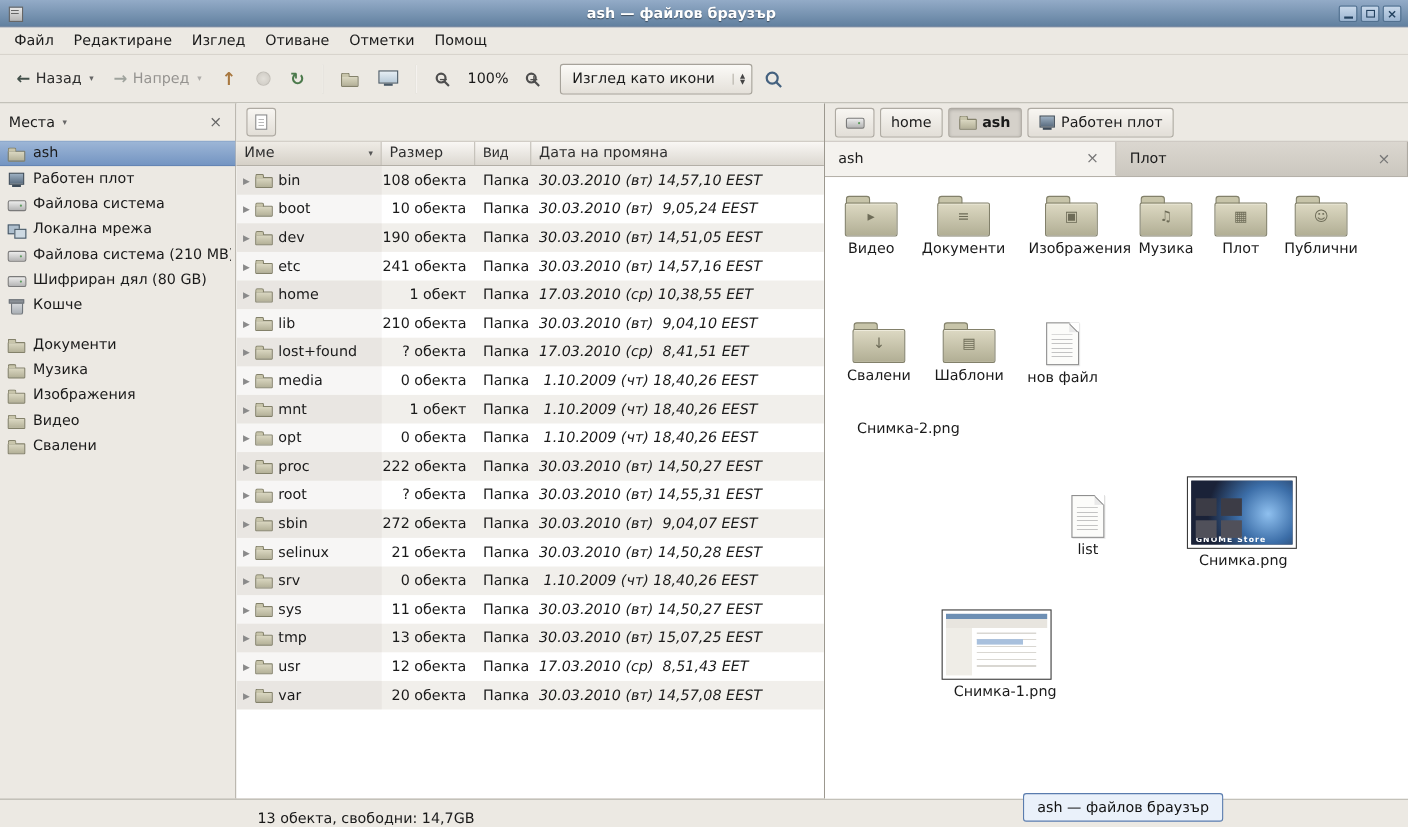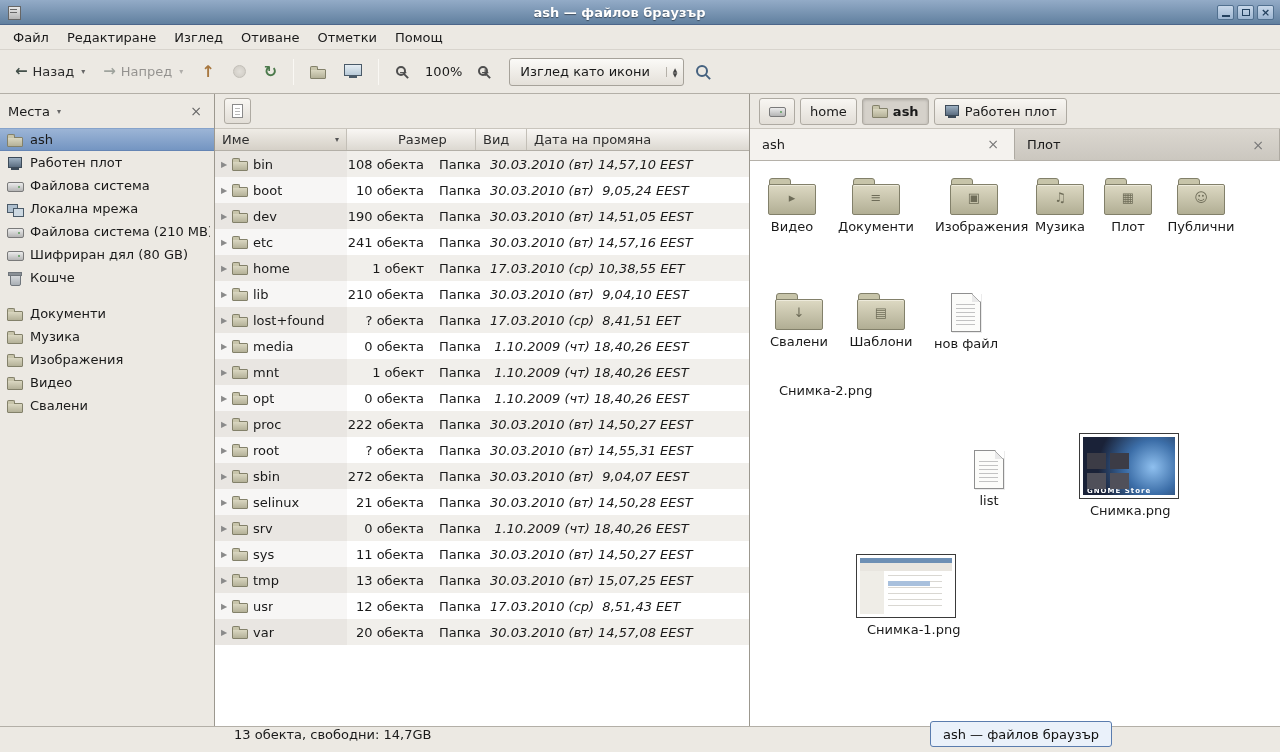--- a/index.html
+++ b/index.html
@@ -101,22 +101,22 @@
   
   .pane{display:flex;flex-direction:column;min-width:0;}
   .pane.mid{width:535px;flex:none;background:#fff;border-right:1px solid #9c988f;}
   .pane-top{height:35px;flex:none;display:flex;align-items:center;gap:5px;padding:0 9px;
     background:#ece9e3;border-bottom:1px solid #c9c5bd;}
   .mini-btn{width:27px;height:26px;border:1px solid #aeaaa2;border-radius:3px;
     background:linear-gradient(#f8f6f2,#e2ded7);display:flex;align-items:center;justify-content:center;}
   .list-head{height:22px;flex:none;display:flex;background:linear-gradient(#f9f7f4,#dcd8d1);border-bottom:1px solid #b3afa7;}
   .hc{display:flex;align-items:center;padding:0 7px;border-right:1px solid #c3bfb7;color:#2e2e2e;overflow:hidden;white-space:nowrap;}
   .hc.c-name{width:132px;background:linear-gradient(#efece6,#d5d0c7);}
-  .hc.c-size{width:85px;margin-left:44px;}
-  .hc.c-type{width:51px;}
+  .hc.c-size{width:85px;}
+  .hc.c-type{width:51px;font-family:Liberation Mono, monospace;}
   .hc.c-date{flex:1;border-right:none;}
   .sort{margin-left:auto;font-size:8px;color:#555;}
   .rows{flex:1;overflow:hidden;background:#fff;}
   .lrow{display:flex;height:26px;}
   .lrow.odd{background:#f1efeb;}
   .cell{display:flex;align-items:center;overflow:hidden;white-space:nowrap;}
   .cell.c-name{width:132px;padding:0 2px 0 6px;background:rgba(90,80,60,.05);}
   .cell.c-size{width:85px;justify-content:flex-end;padding-right:8px;}
   .cell.c-type{width:51px;padding-left:7px;}
   .cell.c-date{flex:1;padding-left:7px;white-space:pre;font-style:italic;}
@@ -174,21 +174,21 @@
   .thumb.store .tcap{left:4px;top:4px;margin-top:47px;}
   .thumb.filer .tinner{width:92px;height:56px;background:
     linear-gradient(to bottom,#6d8fb4 0 5px,#e8e5df 5px 13px,rgba(0,0,0,0) 13px),
     linear-gradient(to right,#efede7 0 24px,#fff 24px);}
   .thumb.filer .tinner:before{content:"";position:absolute;left:28px;top:17px;width:54px;height:32px;
     background:repeating-linear-gradient(to bottom,#d9d7d2 0 1px,transparent 1px 6px);}
   .thumb.filer .tinner:after{content:"";position:absolute;left:28px;top:23px;width:42px;height:5px;background:#a8c0dd;}
 
   
   .statusbar{height:26px;flex:none;background:#ece9e3;border-top:1px solid #b3afa7;
-    display:flex;align-items:flex-start;padding-left:234px;}
+    display:flex;align-items:flex-end;padding-left:234px;}
   .tooltip{position:absolute;left:930px;top:721px;z-index:20;height:26px;display:flex;align-items:center;
     background:#eaf1fa;border:1px solid #5a7cae;border-radius:3px;padding:0 12px;color:#111;}
 </style>
 </head>
 <body>
 
 <div class="screen">
   <div class="window">
 
     <div class="titlebar">

